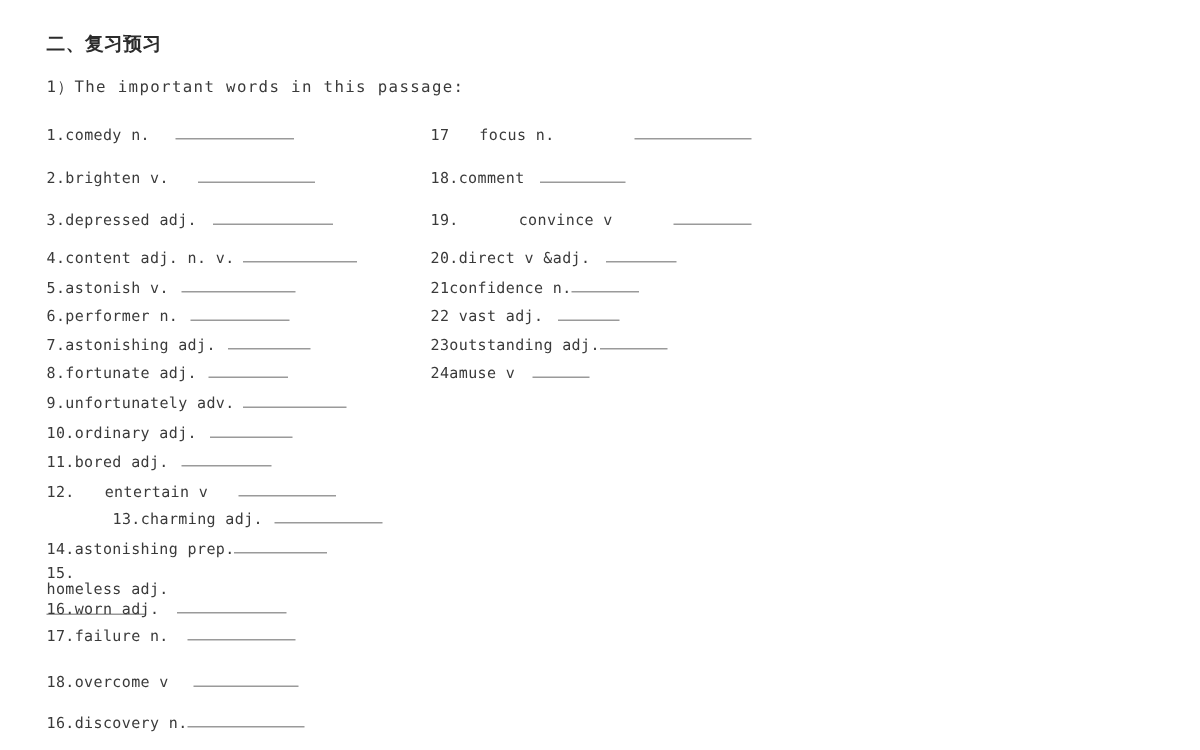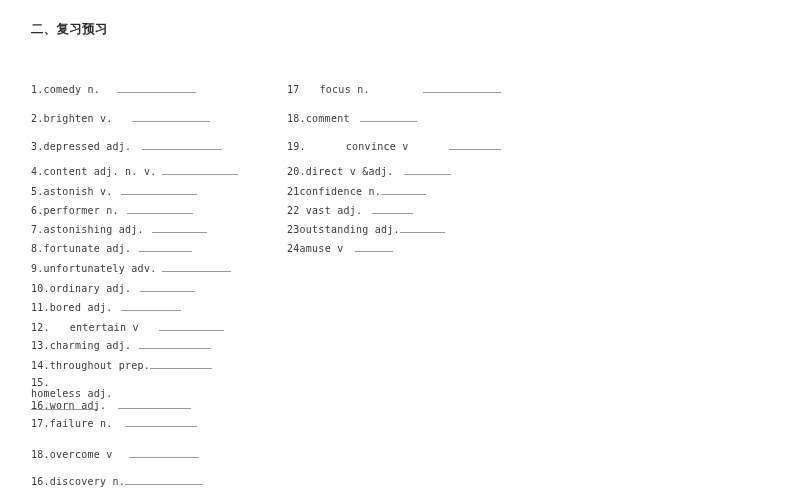--- a/index.html
+++ b/index.html
@@ -85,20 +85,21 @@
     display: inline-block;
   }
 </style>
 </head>
 <body>
 
 <div class="page">
 
   <div class="heading">二、复习预习</div>
 
+  <div class="intro">1）The important words in this passage:</div>
 
   <div class="col col-left">
       <div class="entry" style="top: 82px;">
         <span class="num">1.</span>
         <span class="word">comedy n.</span>
         <span class="gap" style="width: 17px;"></span>
         <span class="blank" style="width: 79px;"></span>
       </div>
       <div class="entry" style="top: 111px;">
         <span class="num">2.</span>
@@ -158,29 +159,29 @@
         <span class="num">11.</span>
         <span class="word">bored adj.</span>
         <span class="gap" style="width: 8px;"></span>
         <span class="blank" style="width: 60px;"></span>
       </div>
       <div class="entry" style="top: 320px; gap: 20px;">
         <span class="num">12.</span>
         <span class="word">entertain v</span>
         <span class="blank" style="width: 65px;"></span>
       </div>
-      <div class="entry" style="top: 338px;">
+      <div class="entry" style="top: 338px; margin-left: 44px;">
         <span class="num">13.</span>
         <span class="word">charming adj.</span>
         <span class="gap" style="width: 8px;"></span>
         <span class="blank" style="width: 72px;"></span>
       </div>
       <div class="entry" style="top: 358px;">
         <span class="num">14.</span>
-        <span class="word">throughout prep.</span>
+        <span class="word">astonishing prep.</span>
         <span class="blank" style="width: 62px;"></span>
       </div>
       <div class="entry" style="top: 377px; flex-direction: column;">
         <span class="num">15.</span>
         <span class="word">homeless adj.</span>
         <span class="gap" style="width: 10px;"></span>
         <span class="blank" style="width: 66px;"></span>
       </div>
       <div class="entry" style="top: 398px;">
         <span class="num">16.</span>

